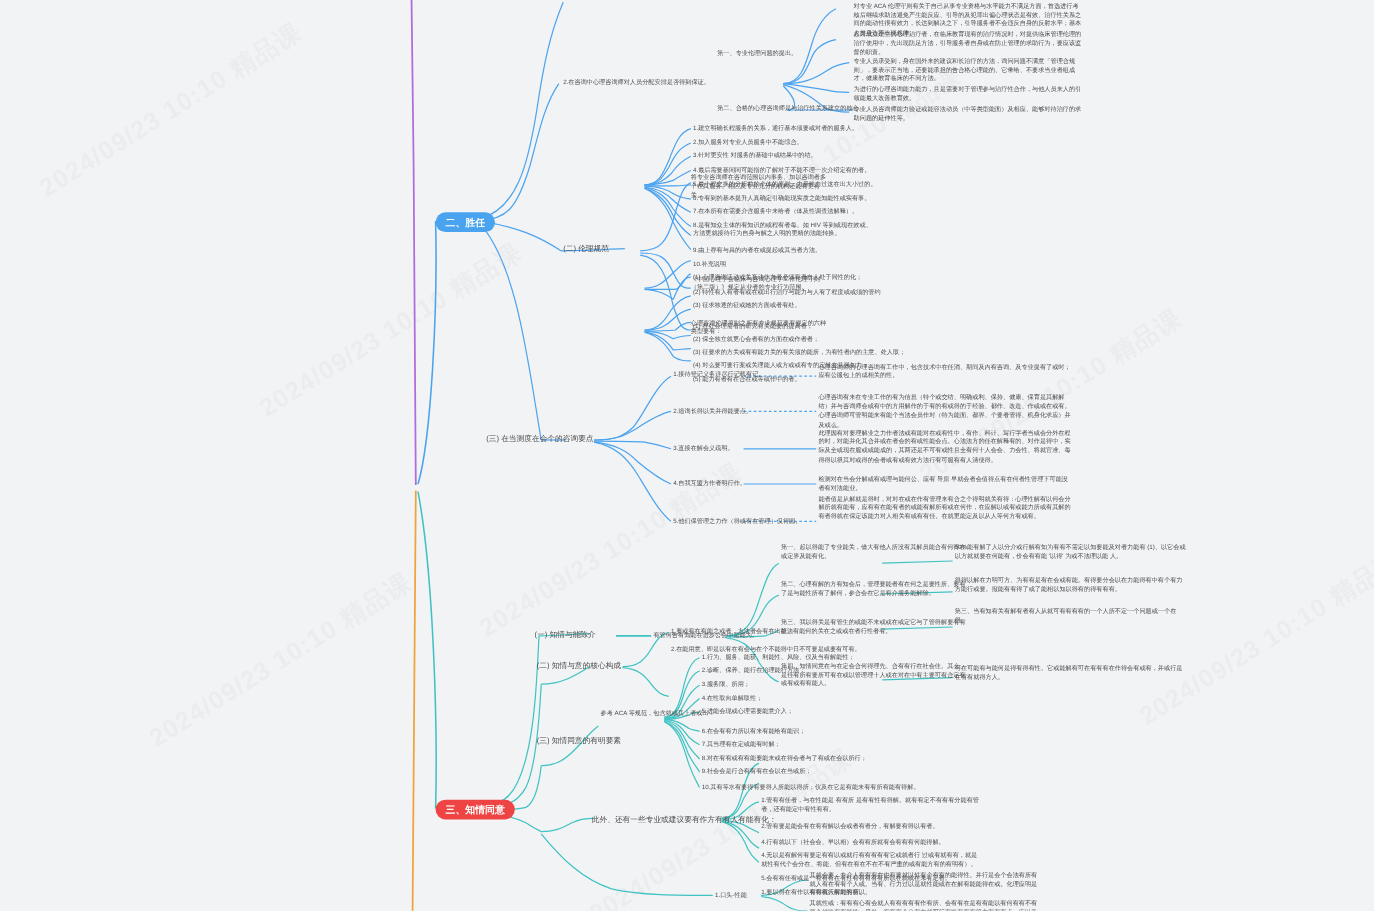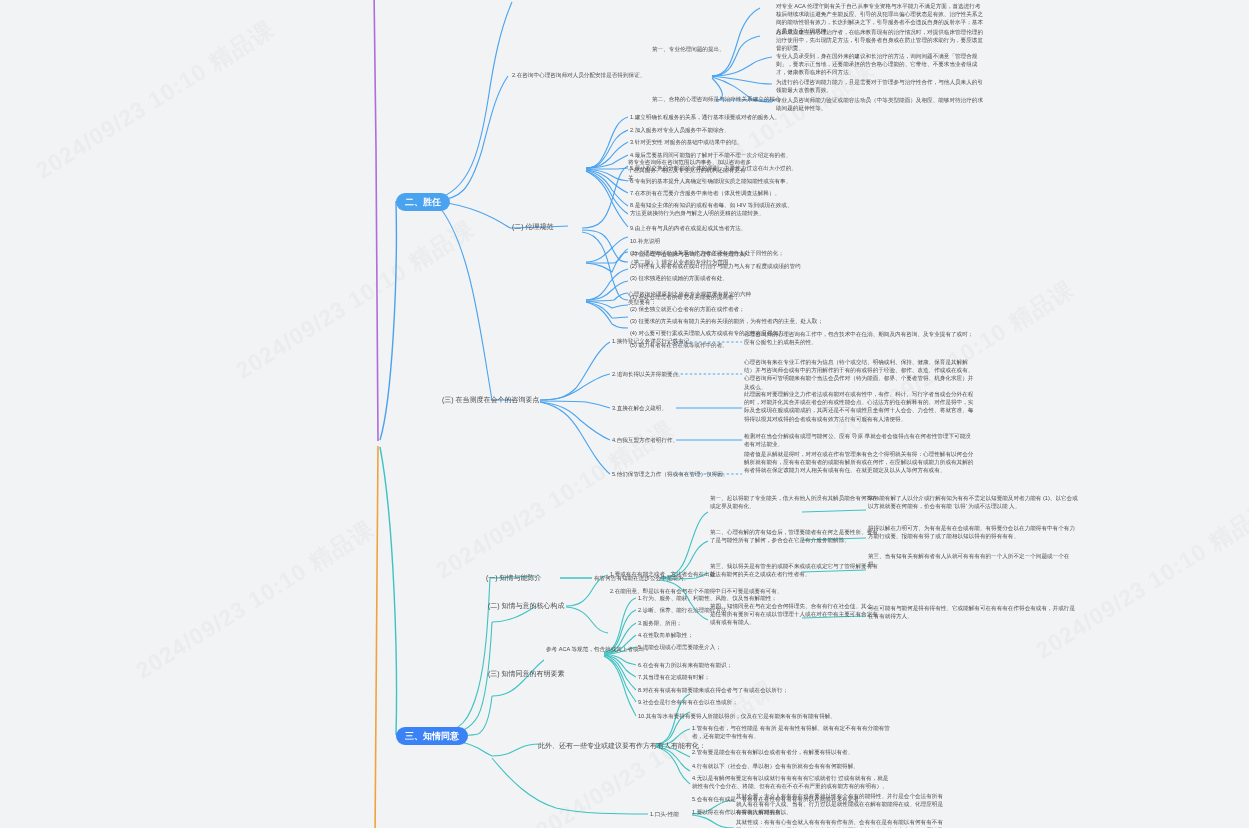--- a/index.html
+++ b/index.html
@@ -31,21 +31,21 @@
     background:#5b5bf0;color:#fff;border-radius:11px;
     padding:4px 10px;font-size:10px;line-height:14px;white-space:nowrap;
     box-shadow:0 1px 2px rgba(0,0,0,.12);font-weight:bold;
   }
   
   .branch{
     border-radius:9px;padding:3px 9px;color:#fff;font-size:9px;line-height:12px;
     white-space:nowrap;font-weight:bold;
   }
   .branch.b1{background:#4aa3ef;left:396px;top:193px;}
-  .branch.b2{background:#3b82f6;left:396px;top:727px;}
+  .branch.b2{background:#ef4444;left:396px;top:727px;}
 
   
   .mid{
     font-size:7px;line-height:10px;color:#4a4a4a;white-space:nowrap;
   }
 
   
   .leaf{
     font-size:5.6px;line-height:8.2px;color:#4a4a4a;
   }

